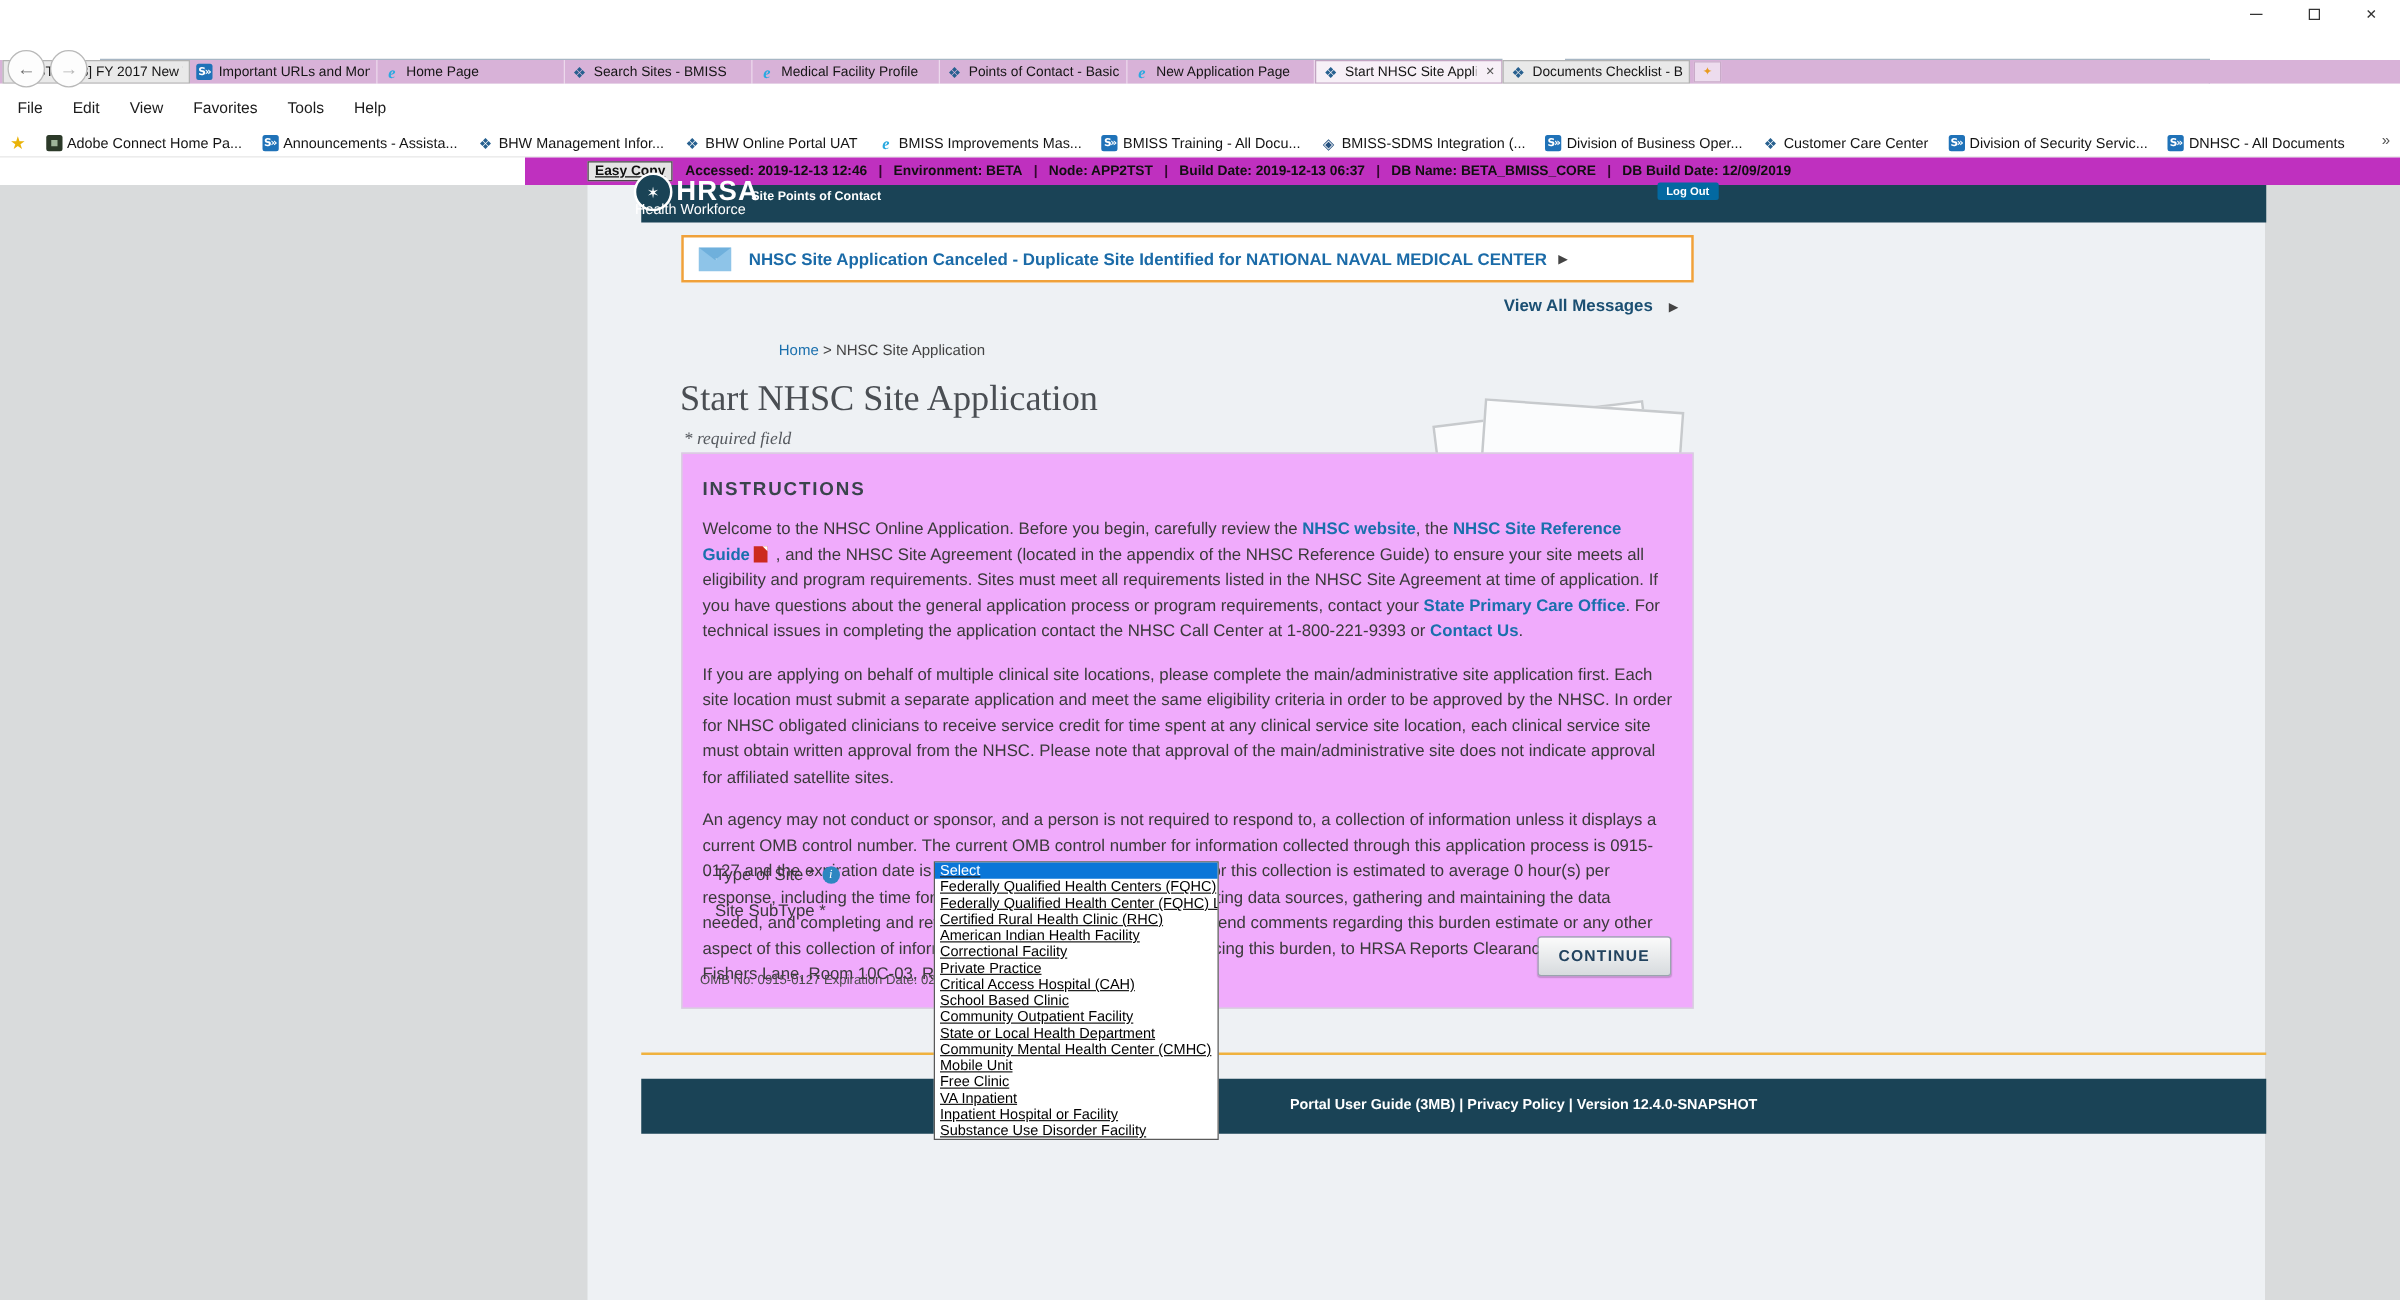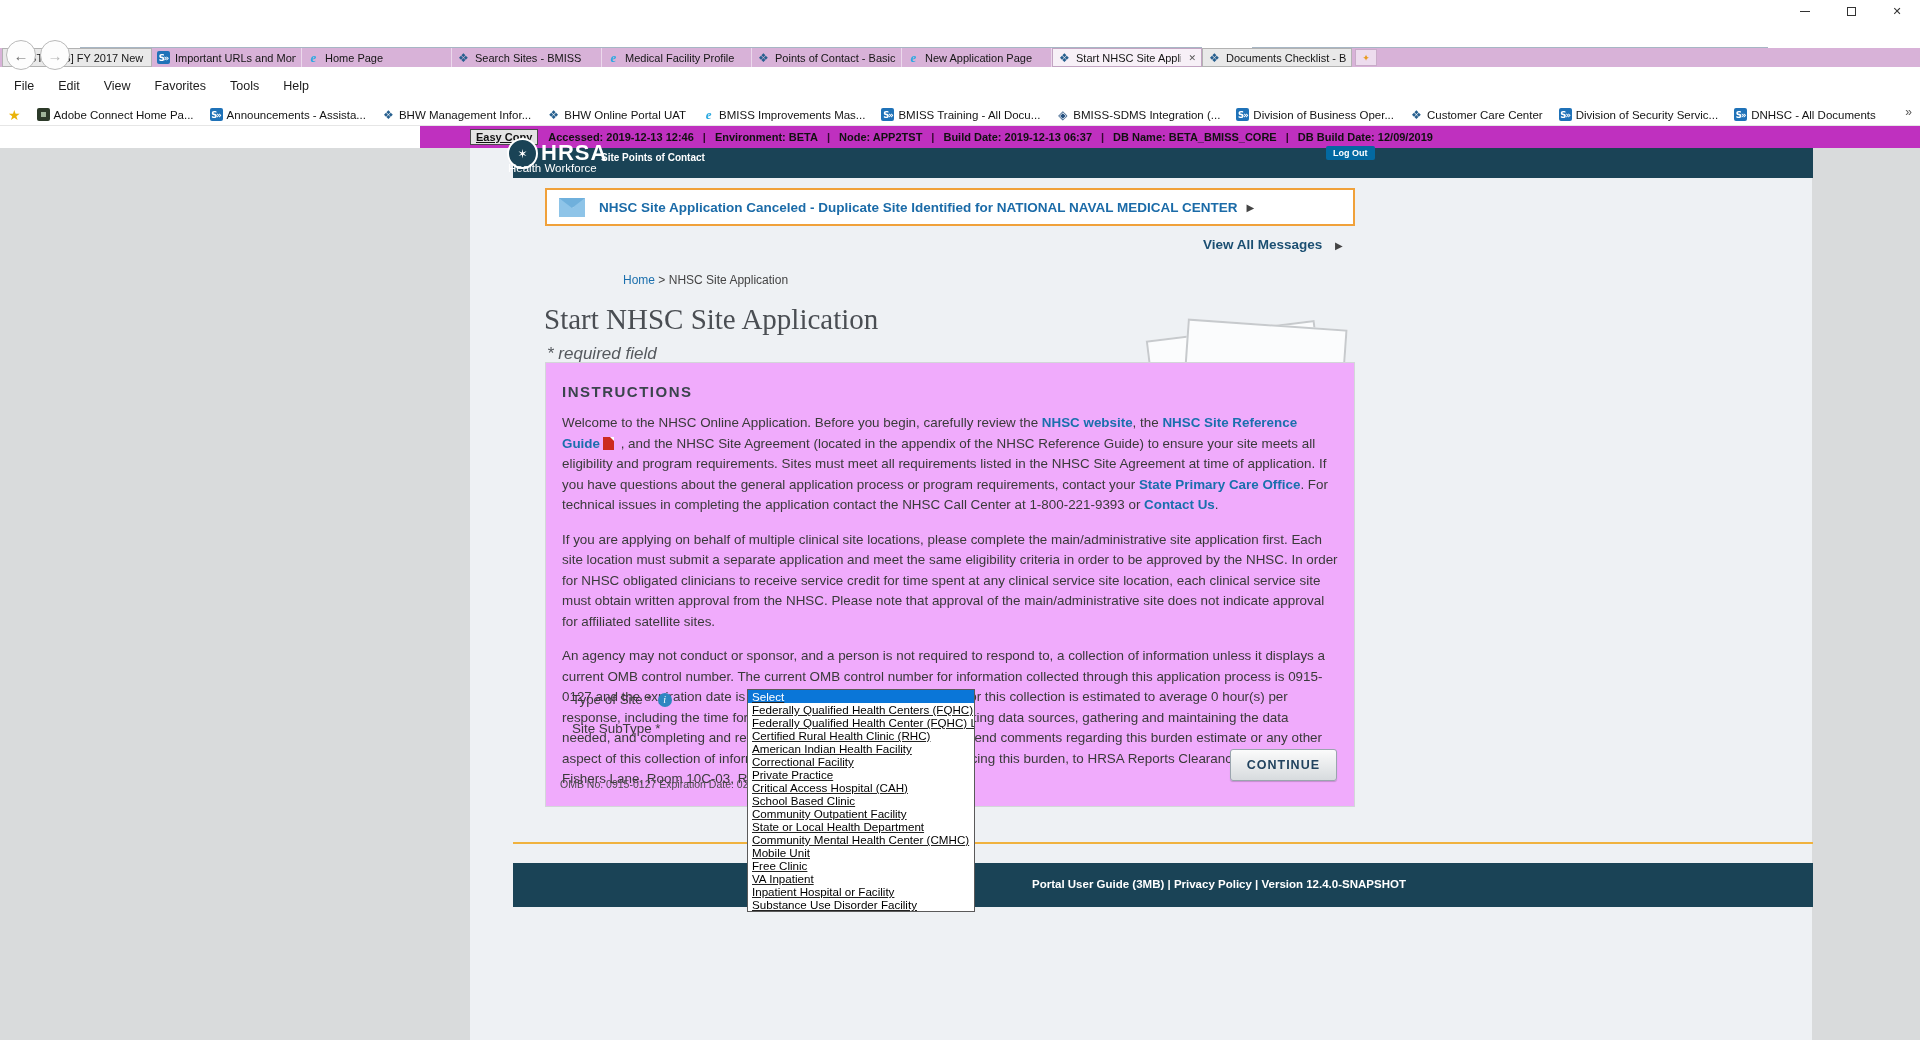--- a/index.html
+++ b/index.html
@@ -100,22 +100,22 @@
                      border:1.5px solid #fff; transform:rotate(0deg) skewX(0deg); transform-origin:center;
                      clip-path:polygon(0 0,50% 100%,100% 0); background:transparent; }
   #msgtext { margin-left:14px; font-size:13.5px; font-weight:700; color:#1b6ba8; }
   .smallarrow { margin-left:9px; color:#444; font-size:10px; }
   #viewall { position:absolute; left:1203px; top:111px; font-size:13.5px; font-weight:700; color:#1b4f72; }
 
   #breadcrumb { position:absolute; left:575px; top:147px; font-size:12px; color:#444;margin-left:48px; }
   #breadcrumb a, a { color:#1a6fad; text-decoration:none; }
   #pagetitle { position:absolute; left:544px; top:177px; font-family:"Liberation Serif","DejaVu Serif",serif;
                font-size:29px; color:#4a4e53; }
-  #required { position:absolute; left:547px; top:218px; font-family:Liberation Sans, sans-serif;
-              font-style:italic; font-size:17px; color:#55595e; }
+  #required { position:absolute; left:547px; top:218px; font-family:Liberation Serif, serif;
+              font-style:italic; font-size:14px; color:#55595e; }
 
   .paper { position:absolute; background:#fbfcfd; border:2px solid #c7cacd; z-index:0; }
   #paper1 { left:1150px; top:204px; width:170px; height:80px; transform:rotate(-7deg); }
   #paper2 { left:1185px; top:198px; width:160px; height:78px; transform:rotate(4deg); }
 
   #whitebox { position:absolute; left:545px; top:236px; width:810px; height:445px; background:#f0abfc;
               border:1px solid #d3d6d9; z-index:1; padding:20px 16px 0; }
   #whitebox h2 { font-size:15px; font-weight:700; color:#3a444c; letter-spacing:1.5px; margin-bottom:13px; }
   #whitebox p { font-size:13.4px; line-height:20.5px; color:#3a3a3a; margin-bottom:14px; }
   #whitebox p a { font-weight:700; }

